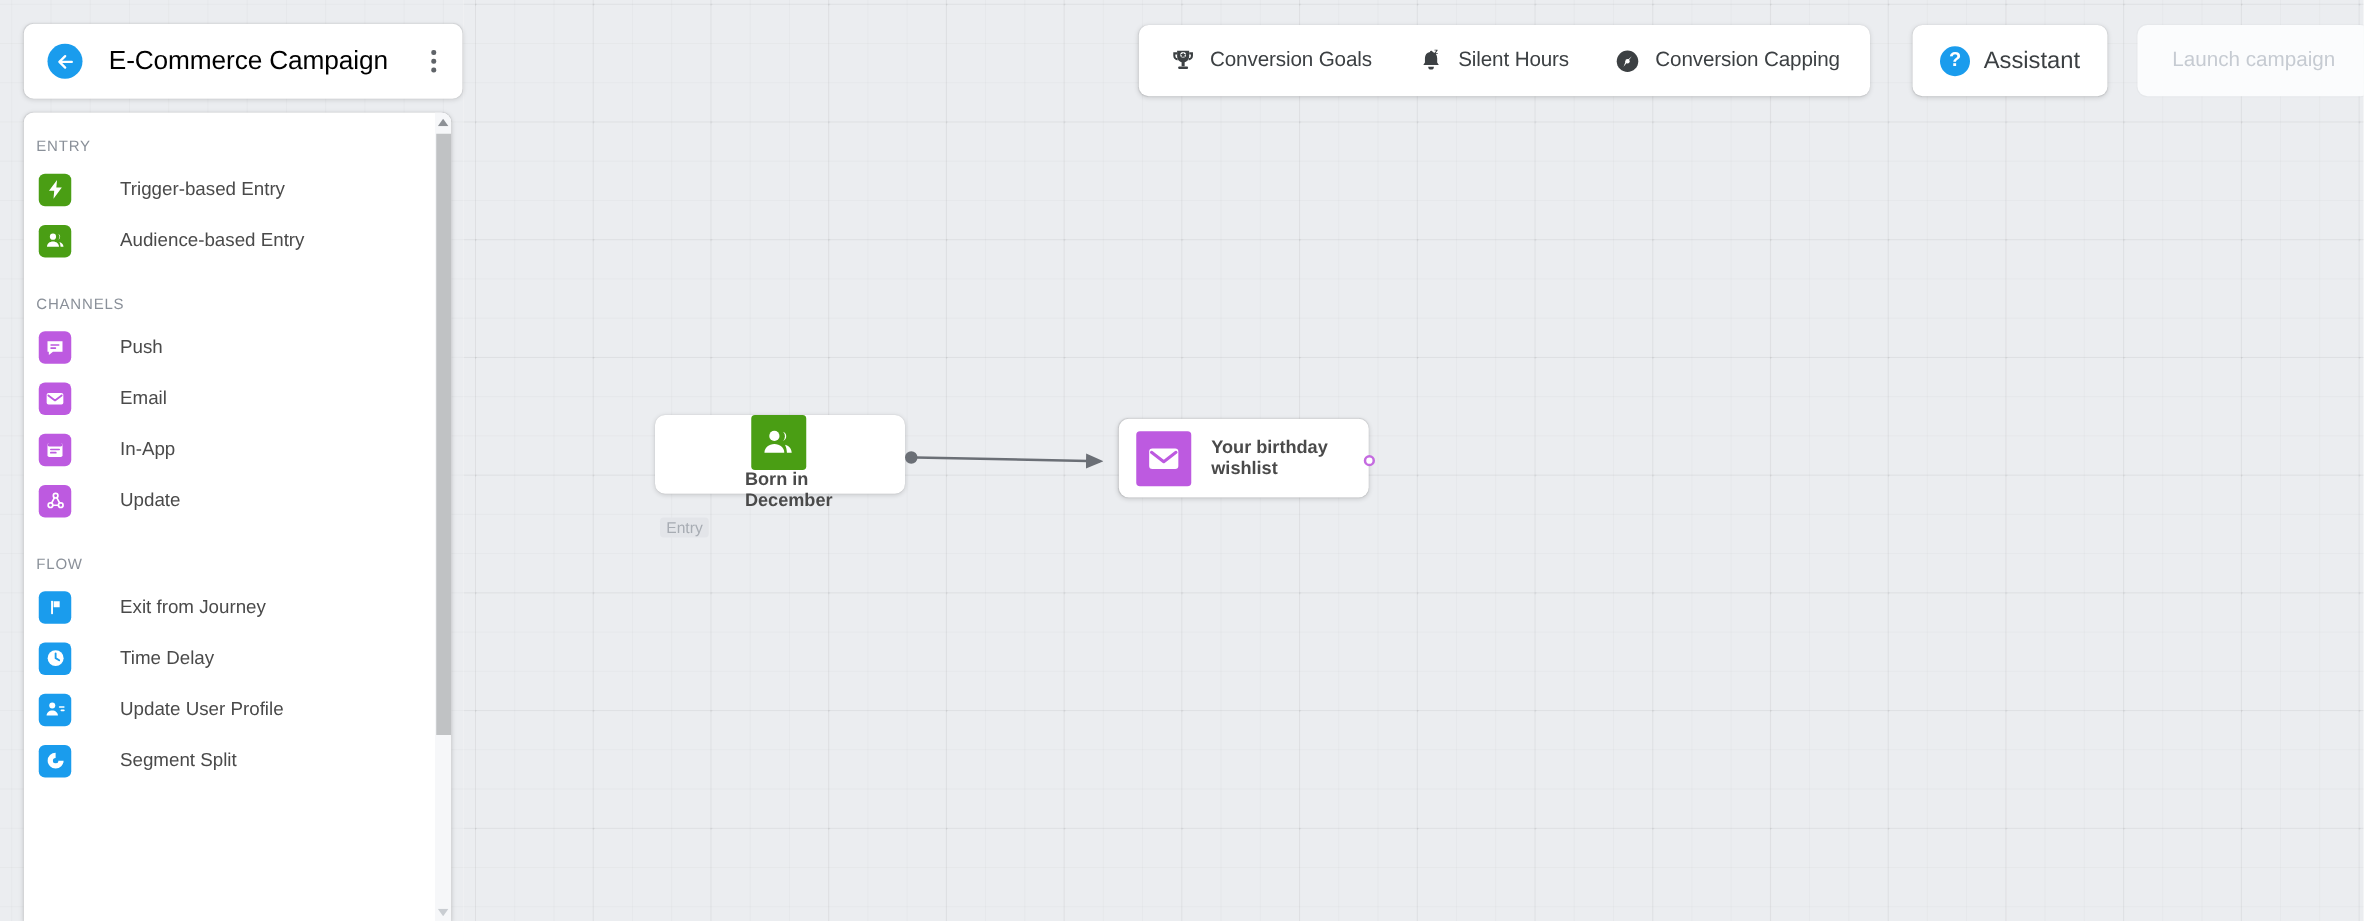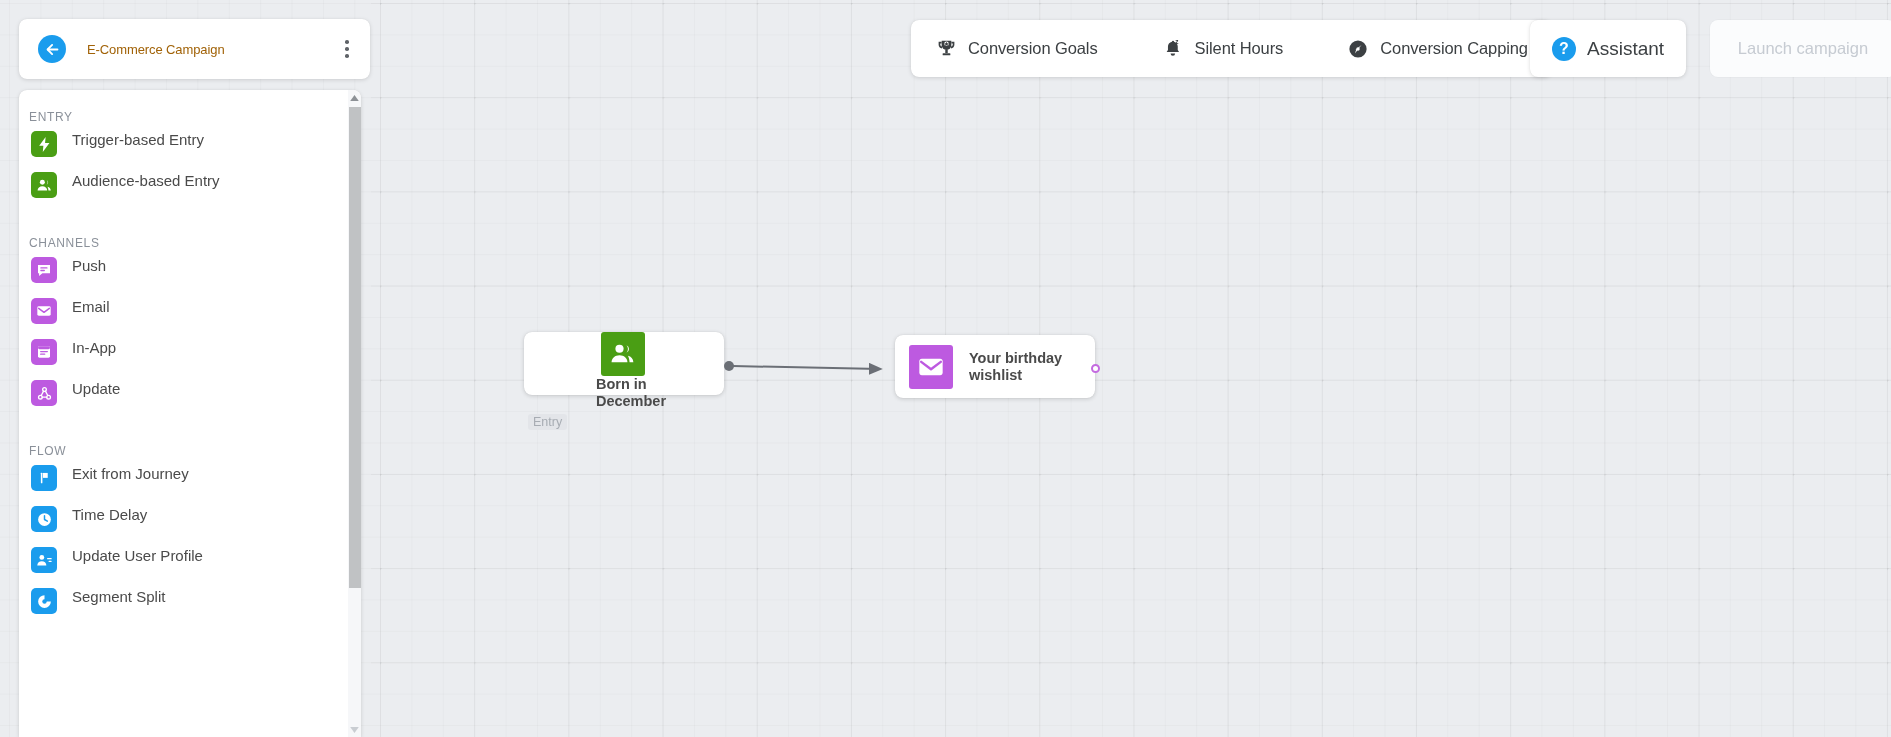--- a/index.html
+++ b/index.html
@@ -76,22 +76,22 @@
     border-radius: 50%;
     background: #1a9ced;
     margin-left: 19px;
     display: flex; align-items: center; justify-content: center;
     flex: 0 0 auto;
     cursor: pointer;
   }
   #back-button svg { display: block; }
   #campaign-title {
     margin-left: 21px;
-    font-size: 13px;
-    color: #a16207;
+    font-size: 21px;
+    color: #000000;
     letter-spacing: -0.1px;
     white-space: nowrap;
     flex: 1 1 auto;
   }
   #kebab-menu {
     width: 30px; height: 40px;
     margin-right: 8px;
     display: flex; flex-direction: column;
     align-items: center; justify-content: center;
     gap: 3.5px;
@@ -128,23 +128,25 @@
     letter-spacing: 0.65px;
     color: #8a9099;
     padding: 0 0 0 10px;
     margin: 0 0 7px 0;
     font-weight: 400;
   }
   .section-label.spaced { margin-top: 23px; }
 
   .nav-item {
     display: flex;
+    align-items: center;
     height: 41px;
     padding-left: 12px;
     cursor: grab;
+    gap: 24px;
   }
   .nav-icon {
     width: 26px; height: 26px;
     border-radius: 5px;
     display: flex; align-items: center; justify-content: center;
     flex: 0 0 auto;
   }
   .nav-icon svg { display: block; }
   .nav-label {
     margin-left: 15px;
@@ -187,21 +189,20 @@
     position: absolute;
     left: 911px; top: 20px;
     height: 57px;
     background: #ffffff;
     border-radius: 8px;
     box-shadow: 0 1px 4px rgba(0,0,0,0.13), 0 0 1px rgba(0,0,0,0.10);
     display: flex;
     align-items: center;
     padding: 0 6px;
     z-index: 30;
-    gap: 28px;
   }
   .tool-btn {
     display: flex;
     align-items: center;
     height: 57px;
     padding: 0 18px;
     cursor: pointer;
     white-space: nowrap;
   }
   .tool-btn .tb-icon {

